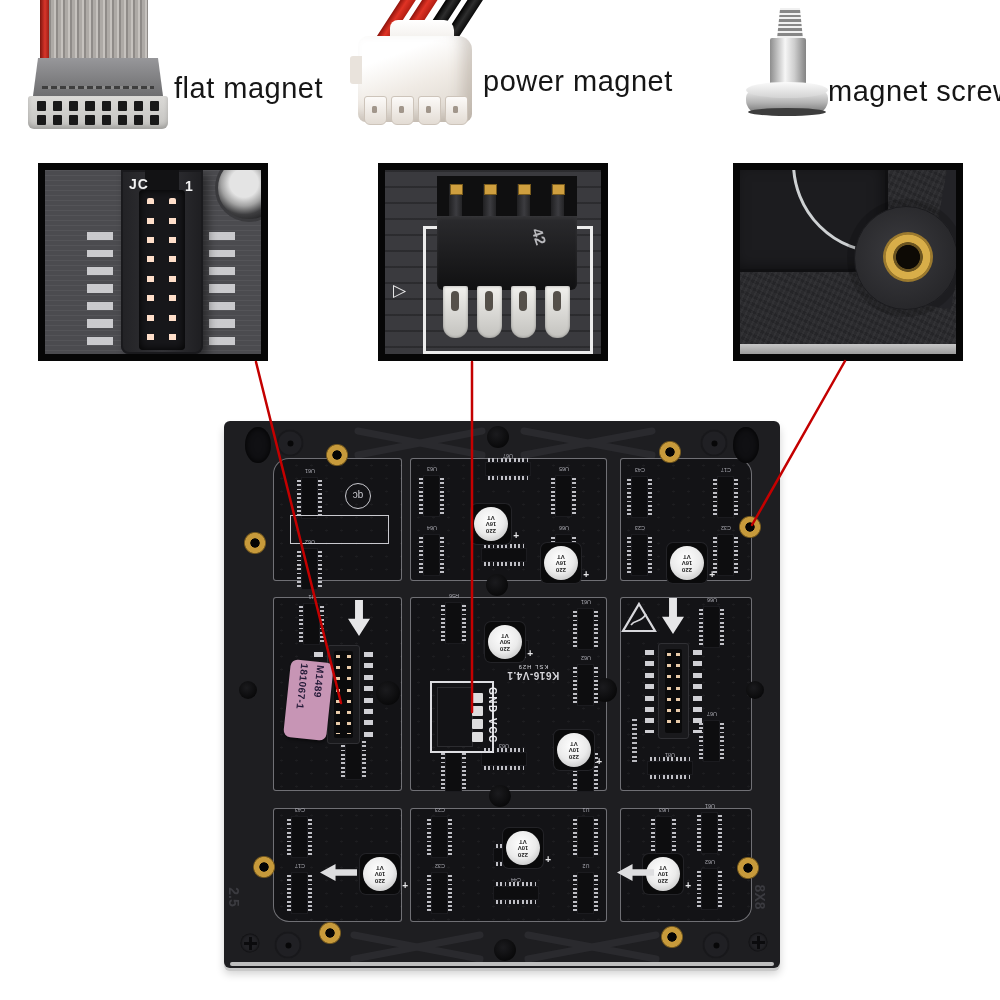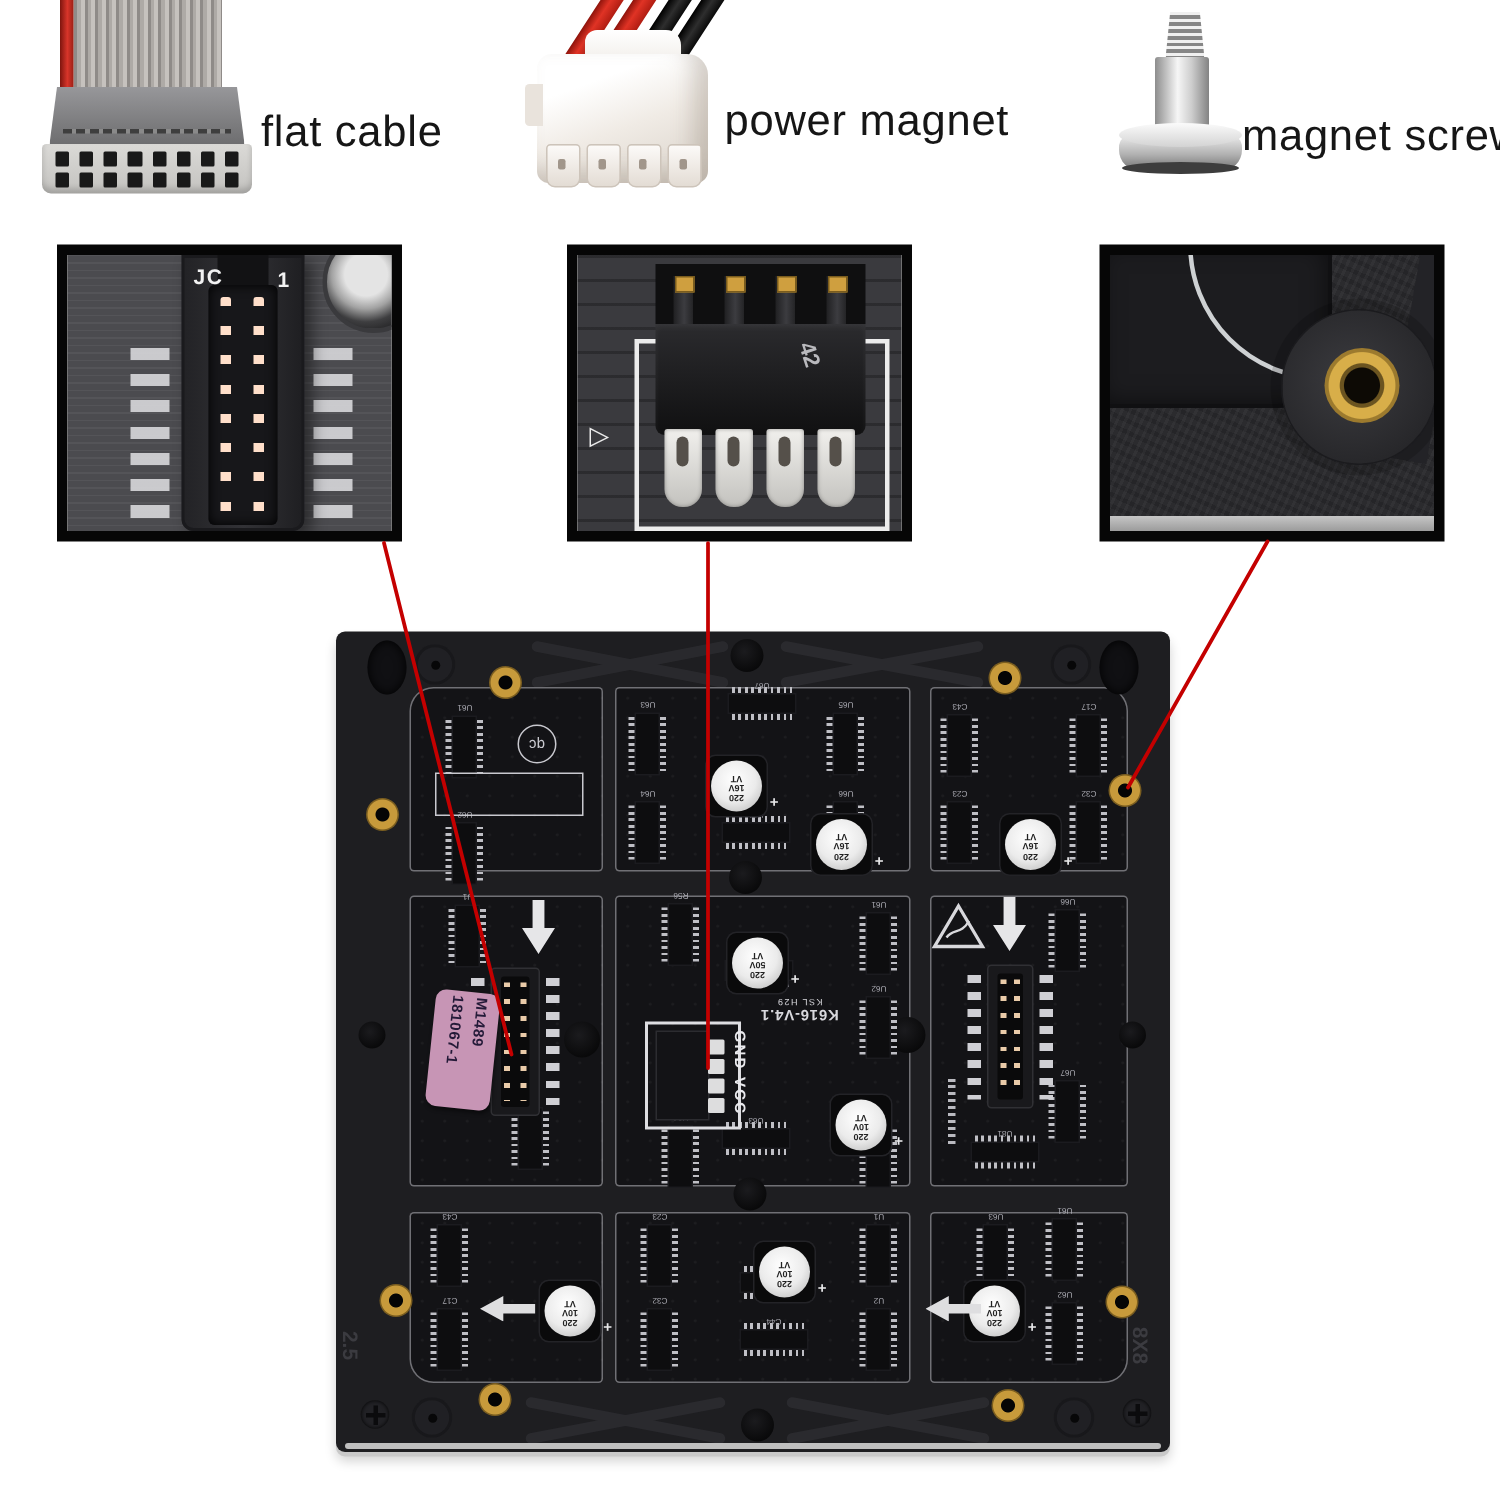--- a/index.html
+++ b/index.html
@@ -195,21 +195,21 @@
         <div class="fc-hole"></div>
         <div class="fc-hole"></div>
         <div class="fc-hole"></div>
         <div class="fc-hole"></div>
         <div class="fc-hole"></div>
         <div class="fc-hole"></div>
         <div class="fc-hole"></div>
         <div class="fc-hole"></div>
       </div>
   </div>
-  <div class="label" style="left:174px;top:72px;">flat cable</div>
+  <div class="label" style="left:174px;top:72px;">flat magnet</div>
 
   <div>
     <div class="abs wire red" style="left:386px;top:-18px;transform:rotate(33deg);"></div>
     <div class="abs wire red" style="left:409px;top:-20px;transform:rotate(33deg);"></div>
     <div class="abs wire blk" style="left:434px;top:-22px;transform:rotate(33deg);"></div>
     <div class="abs wire blk" style="left:457px;top:-24px;transform:rotate(33deg);"></div>
     <div class="abs pc-latch"></div>
     <div class="abs pc-body"></div>
     <div class="abs pc-step"></div>
     <div id="pc-slots">

